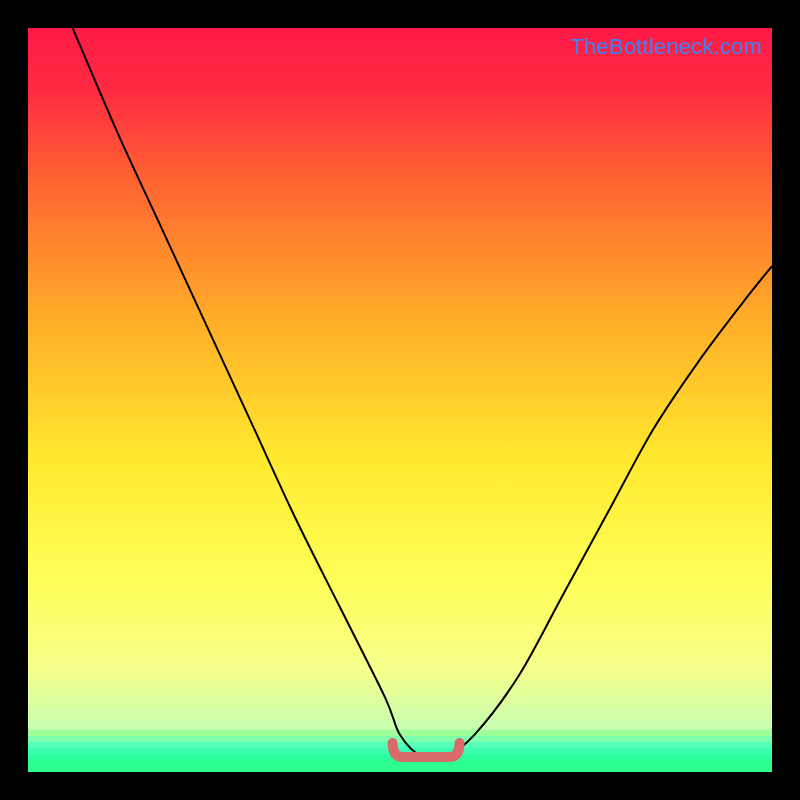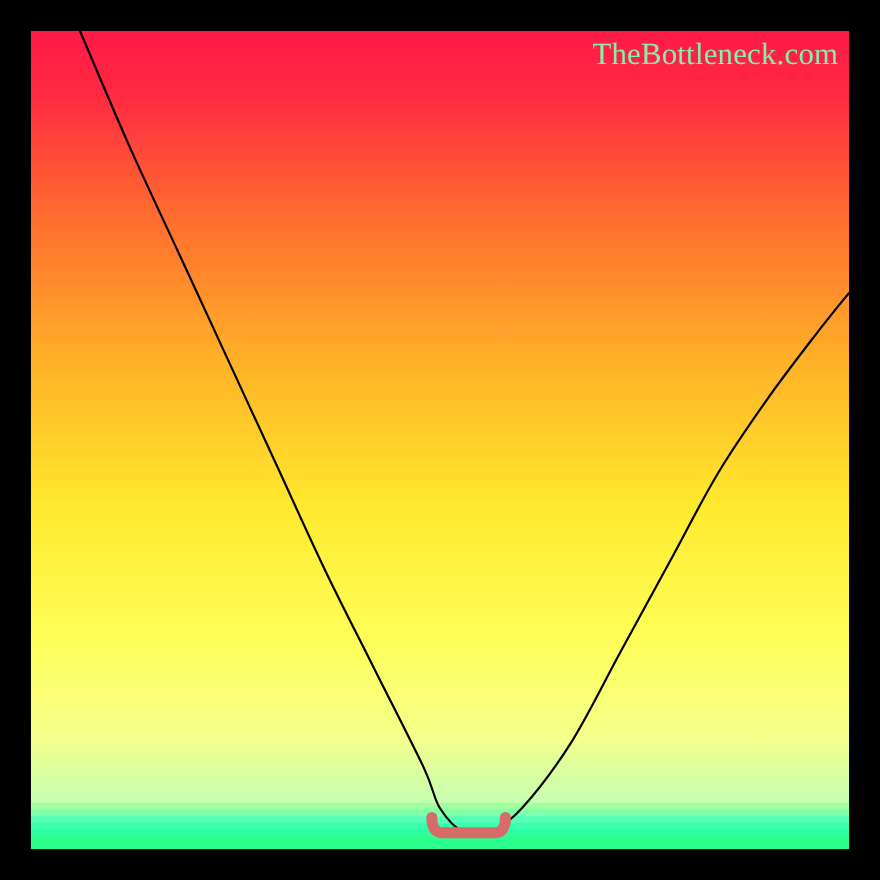--- a/index.html
+++ b/index.html
@@ -22,23 +22,23 @@
     position: absolute;
     left: 0;
     top: 0;
     width: 744px;
     height: 744px;
   }
   .watermark {
     position: absolute;
     top: 6px;
     right: 10px;
-    font-family: Liberation Serif, serif;
-    font-size: 28px;
-    color: #86efac;
+    font-family: Liberation Sans, sans-serif;
+    font-size: 22px;
+    color: #3b82f6;
     font-weight: 500;
     letter-spacing: 0.2px;
   }
   .curve {
     fill: none;
     stroke: #000;
     stroke-width: 2;
   }
   .marker {
     fill: none;

